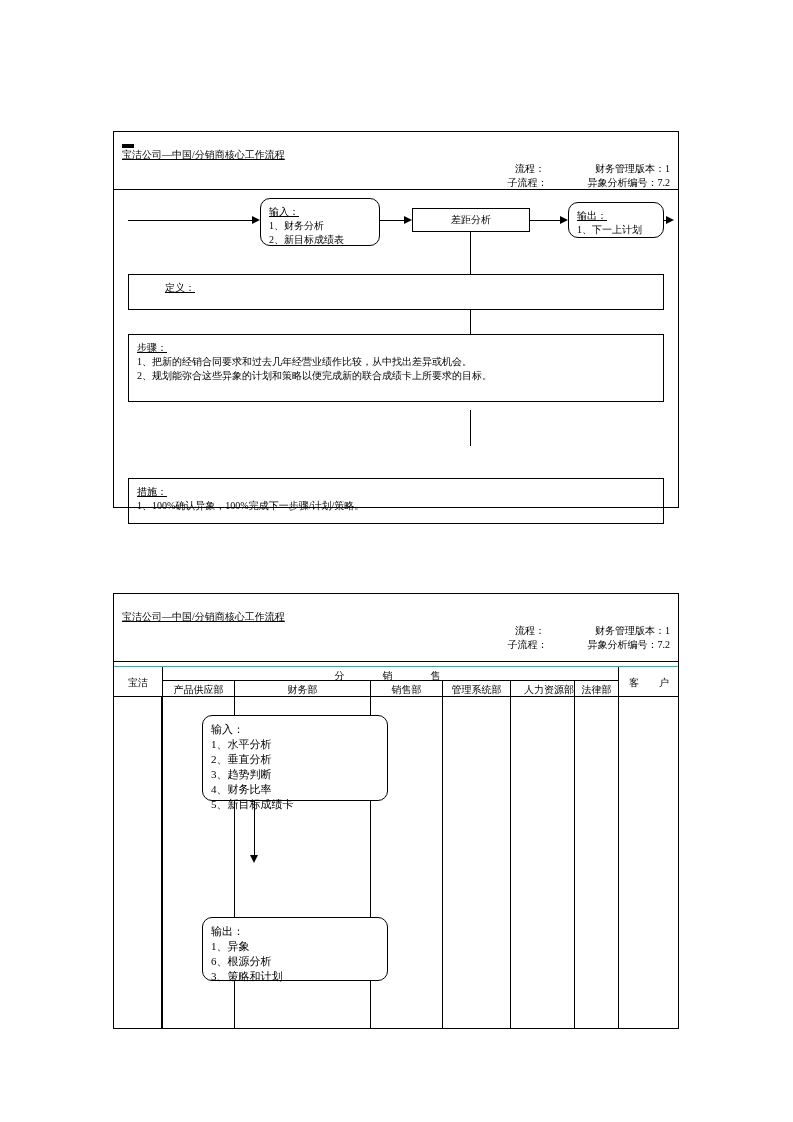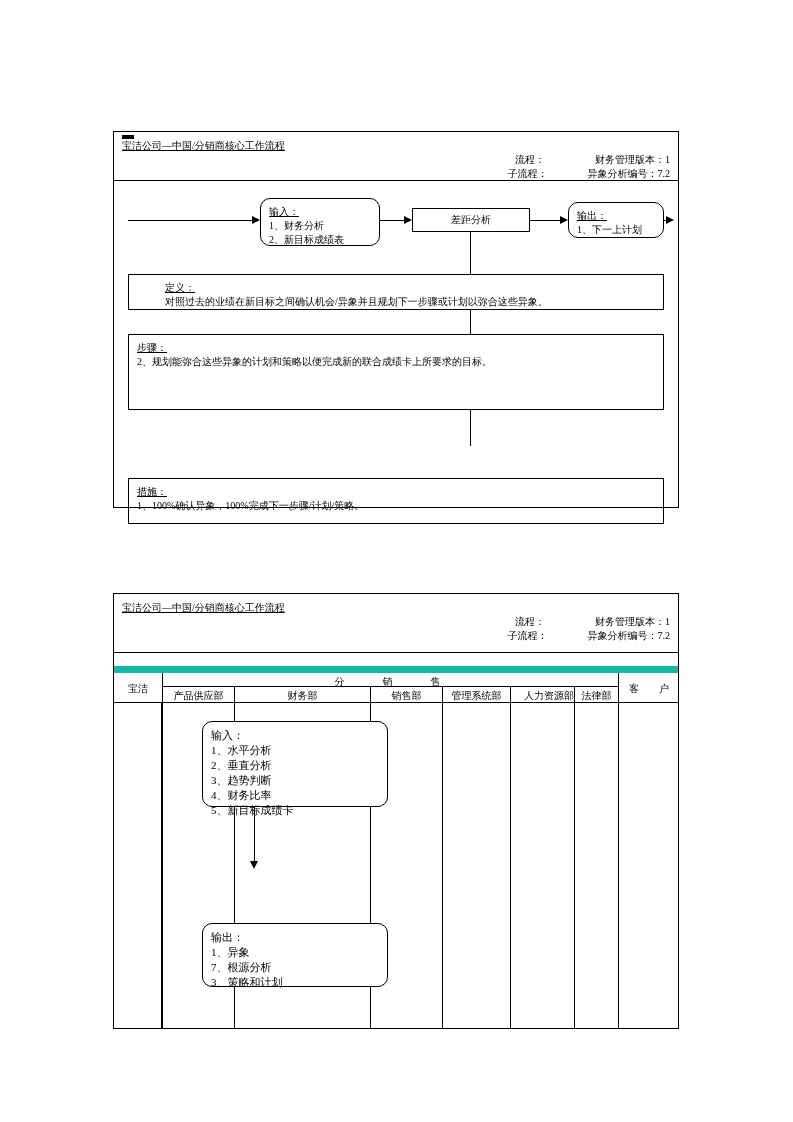--- a/index.html
+++ b/index.html
@@ -12,21 +12,21 @@
     width: 793px;
     height: 1122px;
     position: relative;
   }
   .outer-frame {
     position: absolute;
     border: 1px solid #000;
   }
   .header-block {
     position: absolute;
-    left: 0; right: 0; top: 3px;
+    left: 0; right: 0; top: 12px;
     padding: 4px 8px 18px 8px;
     border-bottom: 1px solid #000;
   }
   .header-title { text-decoration: underline; }
   .header-row { display: flex; justify-content: flex-end; }
   .rounded-box {
     position: absolute;
     border: 1px solid #000;
     border-radius: 10px;
     padding: 6px 8px;
@@ -60,21 +60,21 @@
   .arrow-head-down {
     position: absolute;
     width: 0; height: 0;
     border-left: 4px solid transparent;
     border-right: 4px solid transparent;
     border-top: 8px solid #000;
   }
   
   .swim-table {
     position: absolute;
-    border-top: 7px solid #14b8a6;
+    border-top: 1px solid #14b8a6;
   }
   .swim-cell {
     position: absolute;
     border-left: 1px solid #000;
     border-bottom: 1px solid #000;
     text-align: center;
     padding-top: 2px;
   }
   .swim-col {
     position: absolute;
@@ -124,27 +124,27 @@
     <div>1、下一上计划</div>
   </div>
 
   <div class="arrow-line" style="top:88px; left:550px; width:4px; height:1px;"></div>
   <div class="arrow-head-right" style="top:84px; left:552px;"></div>
 
   <div class="arrow-line" style="top:100px; left:356px; width:1px; height:42px;"></div>
 
   <div class="section-box" style="top:142px; height:36px;padding-left:36px;">
     <div class="underline">定义：</div>
-    <div>对照过去的业绩在新目标之间确认机会/异象并且规划下一步骤或计划以弥合这些异象。</div>
   </div>
 
   <div class="arrow-line" style="top:178px; left:356px; width:1px; height:24px;"></div>
 
-  <div class="section-box" style="top:202px; height:76px;">
+  <div class="section-box" style="top:202px; height:68px;">
     <div class="underline">步骤：</div>
+    <div>1、把新的经销合同要求和过去几年经营业绩作比较，从中找出差异或机会。</div>
     <div>2、规划能弥合这些异象的计划和策略以便完成新的联合成绩卡上所要求的目标。</div>
   </div>
 
   <div class="arrow-line" style="top:278px; left:356px; width:1px; height:36px;"></div>
 
   <div class="section-box" style="top:314px; height:46px;margin-top:32px;">
     <div class="underline">措施：</div>
     <div>1、100%确认异象，100%完成下一步骤/计划/策略。</div>
   </div>
 
@@ -196,19 +196,19 @@
       <div>4、财务比率</div>
       <div>5、新目标成绩卡</div>
     </div>
 
     <div class="arrow-line" style="top:134px; left:140px; width:1px; height:56px;"></div>
     <div class="arrow-head-down" style="top:188px; left:136px;"></div>
 
     <div class="rounded-box" style="top:250px; left:88px; width:186px; height:64px; font-size:11px;">
       <div>输出：</div>
       <div>1、异象</div>
-      <div>7、根源分析</div>
+      <div>6、根源分析</div>
       <div>3、策略和计划</div>
     </div>
 
   </div>
 
 </div>
 
 </body></html>

